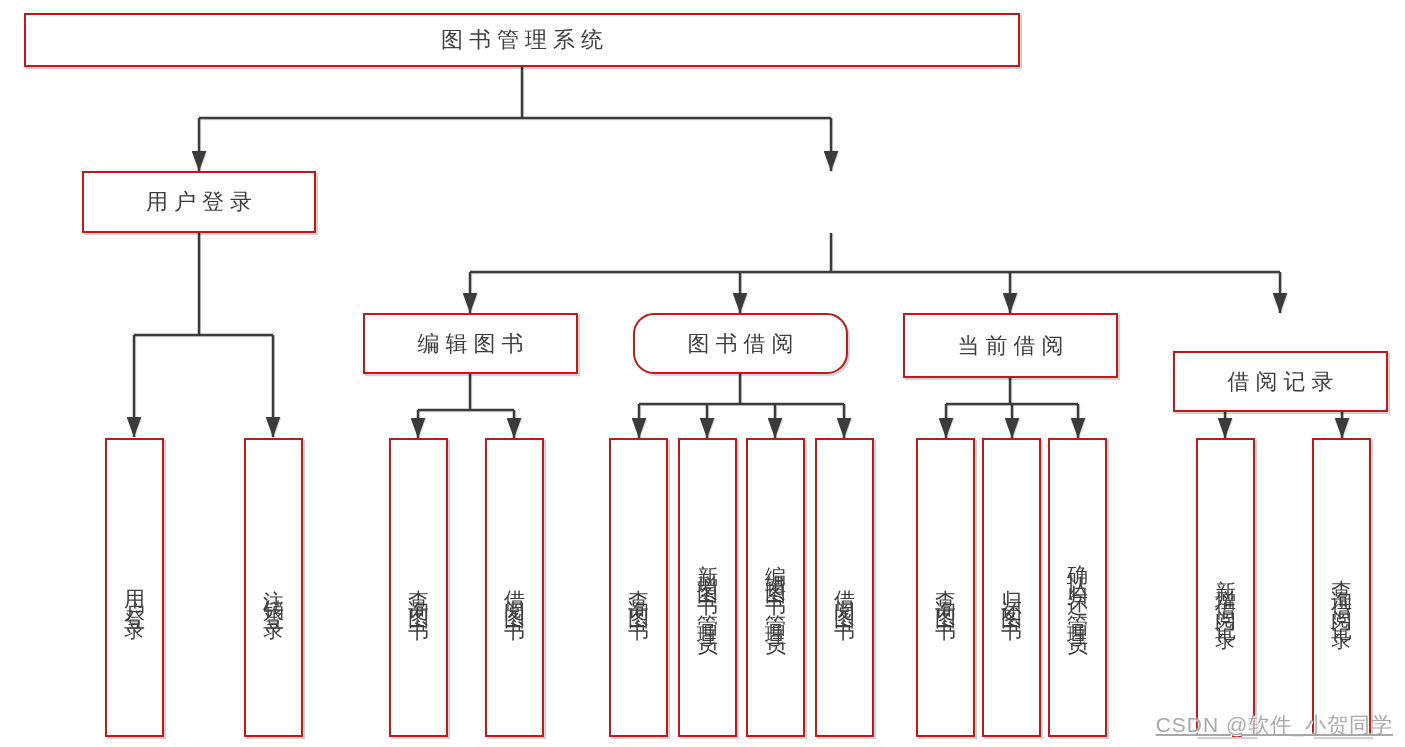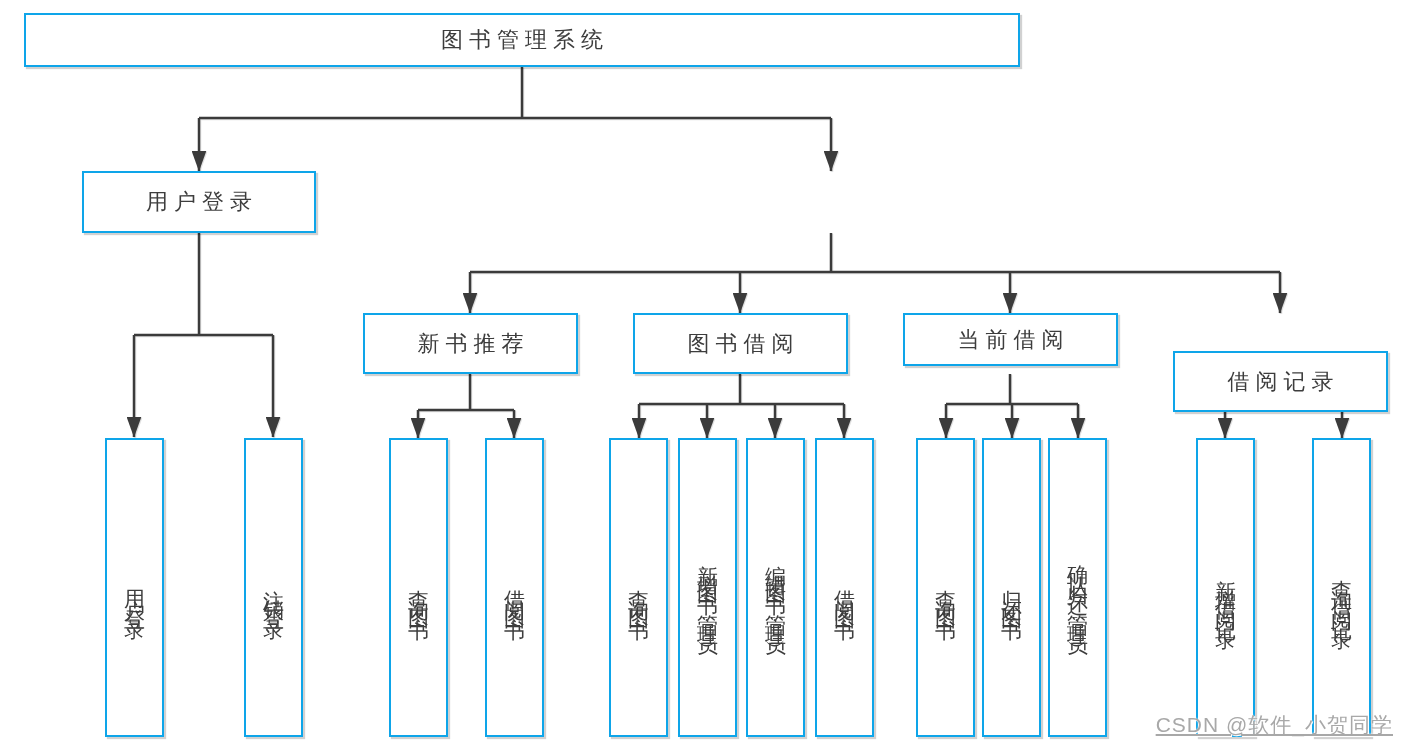--- a/index.html
+++ b/index.html
@@ -18,21 +18,21 @@
   }
   .ln {
     stroke: #3b3b3b;
     stroke-width: 2.5;
     fill: none;
   }
   .node {
     position: absolute;
     box-sizing: border-box;
     background: #ffffff;
-    border: 2px solid #0ea5e9;
+    border: 2px solid #b91c1c;
     display: flex;
     align-items: center;
     justify-content: center;
     color: #3d3d3d;
     box-shadow: 2px 2px 1px rgba(0,0,0,0.18);
   }
   .h-node span {
     font-size: 22px;
     letter-spacing: 6px;
     margin-right: -6px;
@@ -106,26 +106,26 @@
 
   <div class="node h-node" style="left:24px; top:13px; width:996px; height:54px;">
     <span>图书管理系统</span>
   </div>
 
   <div class="node h-node" style="left:82px; top:171px; width:234px; height:62px;">
     <span>用户登录</span>
   </div>
 
   <div class="node h-node" style="left:363px; top:313px; width:215px; height:61px;">
-    <span>新书推荐</span>
+    <span>编辑图书</span>
   </div>
-  <div class="node h-node" style="left:633px; top:313px; width:215px; height:61px;">
+  <div class="node h-node" style="left:633px; top:313px; width:215px; height:61px;border-radius:21px;">
     <span>图书借阅</span>
   </div>
-  <div class="node h-node" style="left:903px; top:313px; width:215px; height:53px;">
+  <div class="node h-node" style="left:903px; top:313px; width:215px; height:65px;">
     <span>当前借阅</span>
   </div>
   <div class="node h-node" style="left:1173px; top:313px; width:215px; height:61px;margin-top:38px;">
     <span>借阅记录</span>
   </div>
 
   <div class="node v-node" style="left:105px; top:438px; width:59px; height:299px;">
     <span>用户登录</span>
   </div>
   <div class="node v-node" style="left:244px; top:438px; width:59px; height:299px;">

